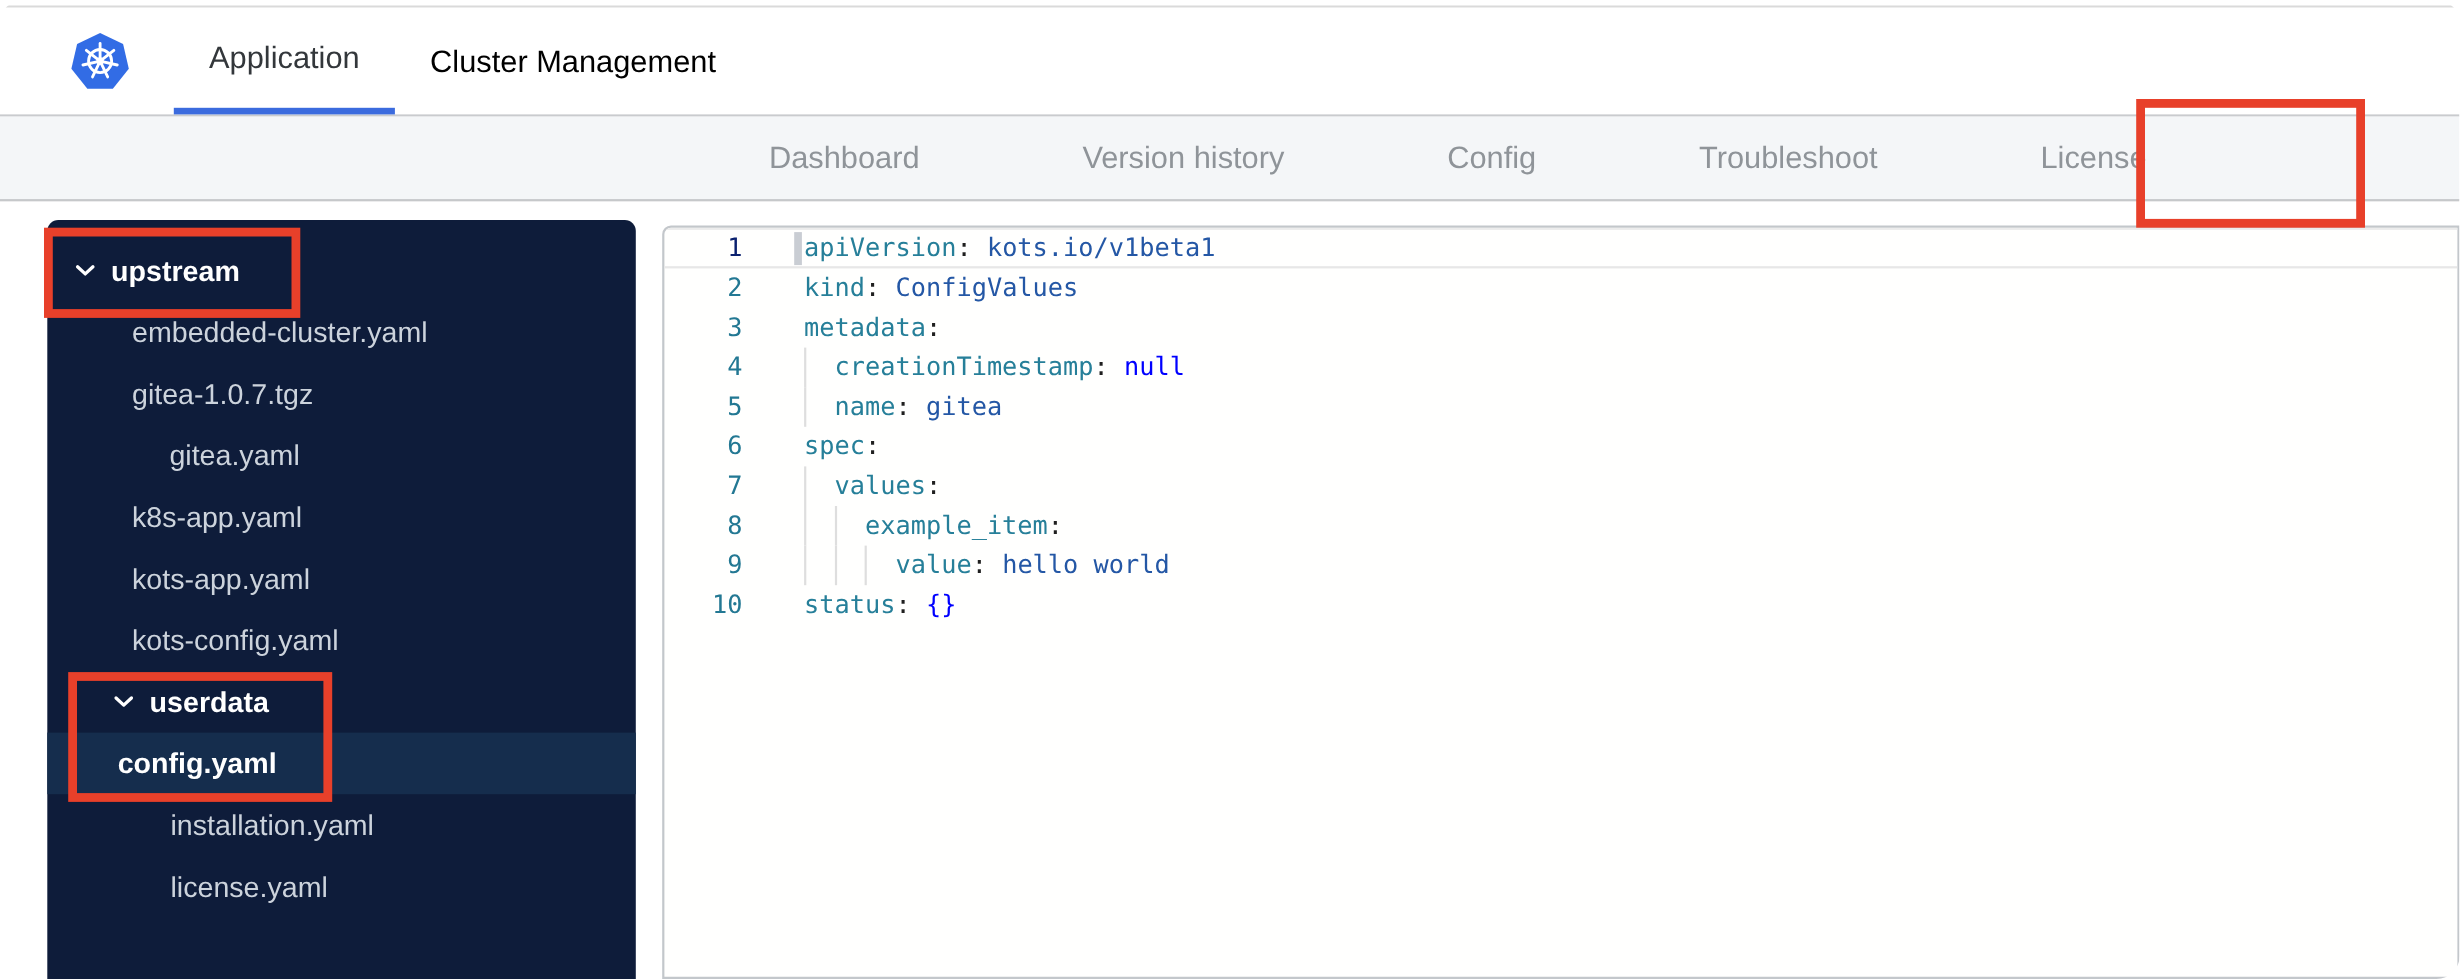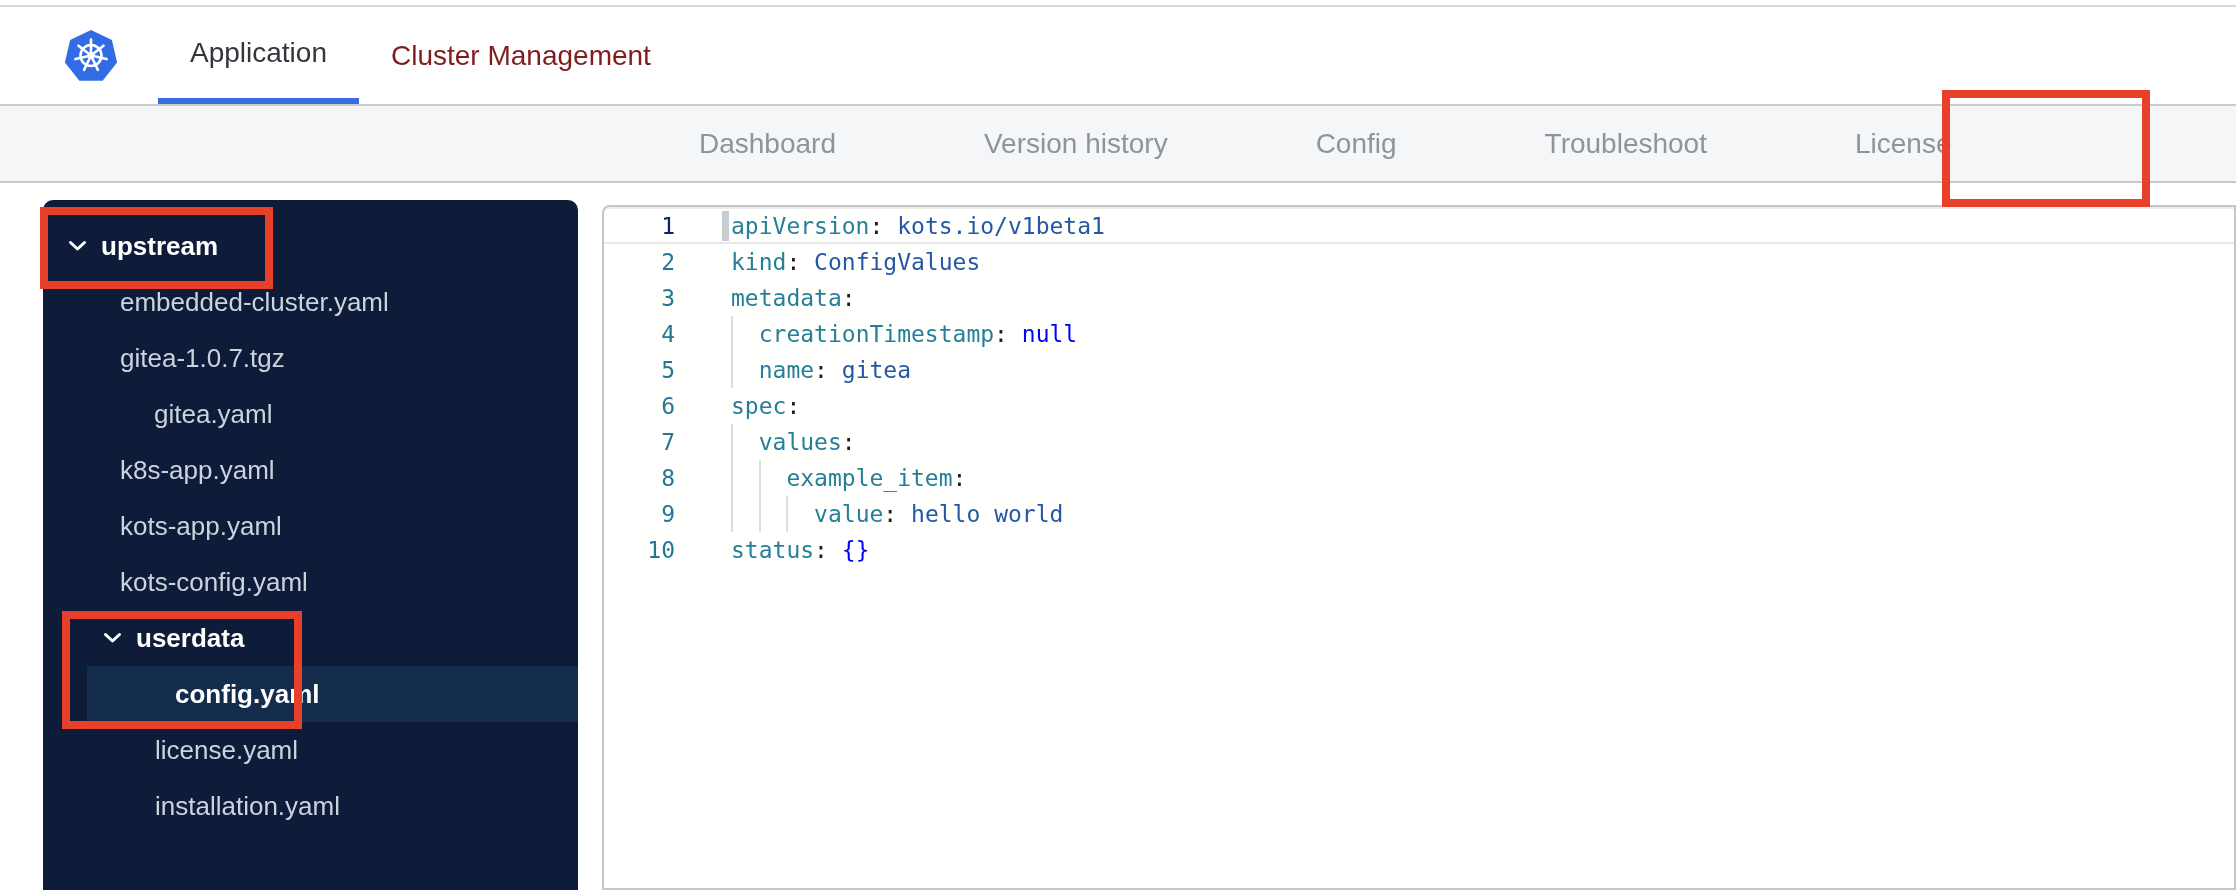--- a/index.html
+++ b/index.html
@@ -1,28 +1,28 @@
 <!DOCTYPE html>
 <html><head>
 <meta charset="utf-8">
 <style>
   html,body{margin:0;padding:0;background:#ffffff;}
   #app{position:relative;width:2236px;height:890px;overflow:hidden;background:#ffffff;
-       font-family:"Liberation Sans",sans-serif;}
+       font-family:"Liberation Sans",sans-serif;border-radius:21px;}
 
   
   .top-strip{position:absolute;left:0;top:0;width:100%;height:5px;border-bottom:2px solid #dadada;background:#fff;}
 
   
   .app-header{position:absolute;left:0;top:7px;width:100%;height:97px;background:#fff;
               border-bottom:2px solid #c9cbce;}
   .k8s-logo{position:absolute;left:64px;top:22px;width:54px;height:54px;}
   .header-tabs{position:absolute;left:158px;top:0;height:97px;display:flex;}
   .tab{display:flex;align-items:center;justify-content:center;padding:0 32px;height:100%;
-       font-size:28px;color:#7f1d1d;cursor:pointer;box-sizing:border-box;}
+       font-size:28px;color:#000000;cursor:pointer;box-sizing:border-box;}
   .tab.active{border-bottom:6px solid #3b6bde;font-weight:400;color:#33373b;}
 
   
   .subnav{position:absolute;left:0;top:106px;width:100%;height:77px;background:#f4f6f8;
           border-bottom:2px solid #c6c8ca;box-sizing:border-box;}
   .subnav-list{position:absolute;left:683px;top:0;height:75px;display:flex;gap:116px;}
   .subnav-item{position:relative;display:flex;align-items:center;padding:0 16px;height:100%;
                font-size:28px;color:#8f9499;cursor:pointer;}
   .subnav-item.active{color:#4a4e52;}
   .subnav-item.active::after{content:"";position:absolute;left:0;right:0;bottom:0;height:6px;background:#3e6ad6;}
@@ -129,28 +129,28 @@
           <span class="tree-label">kots-config.yaml</span>
         </div>
         <div class="tree-row folder" style="padding-left: 60px;">
           <span class="tree-chevron">
             <svg width="19" height="12" viewBox="0 0 19 12">
               <polyline points="2.5,2.5 9.5,9 16.5,2.5" stroke="#ffffff" stroke-width="3" fill="none" stroke-linecap="round" stroke-linejoin="round"></polyline>
             </svg>
           </span>
           <span class="tree-label">userdata</span>
         </div>
-        <div class="tree-row file selected" style="padding-left: 88px; margin-left: 44px;">
+        <div class="tree-row file selected" style="padding-left: 64px;">
           <span class="tree-label">config.yaml</span>
+        </div>
+        <div class="tree-row file" style="padding-left: 112px;">
+          <span class="tree-label">installation.yaml</span>
         </div>
         <div class="tree-row file" style="padding-left: 112px;">
           <span class="tree-label">license.yaml</span>
-        </div>
-        <div class="tree-row file" style="padding-left: 112px;">
-          <span class="tree-label">installation.yaml</span>
         </div>
       </div>
   </aside>
 
   <section class="editor-card">
     <div class="current-line"></div>
     <div class="cursor"></div>
     <div class="code-lines" id="code-lines">
         <div class="code-line">
           <span class="ln active">1</span>

